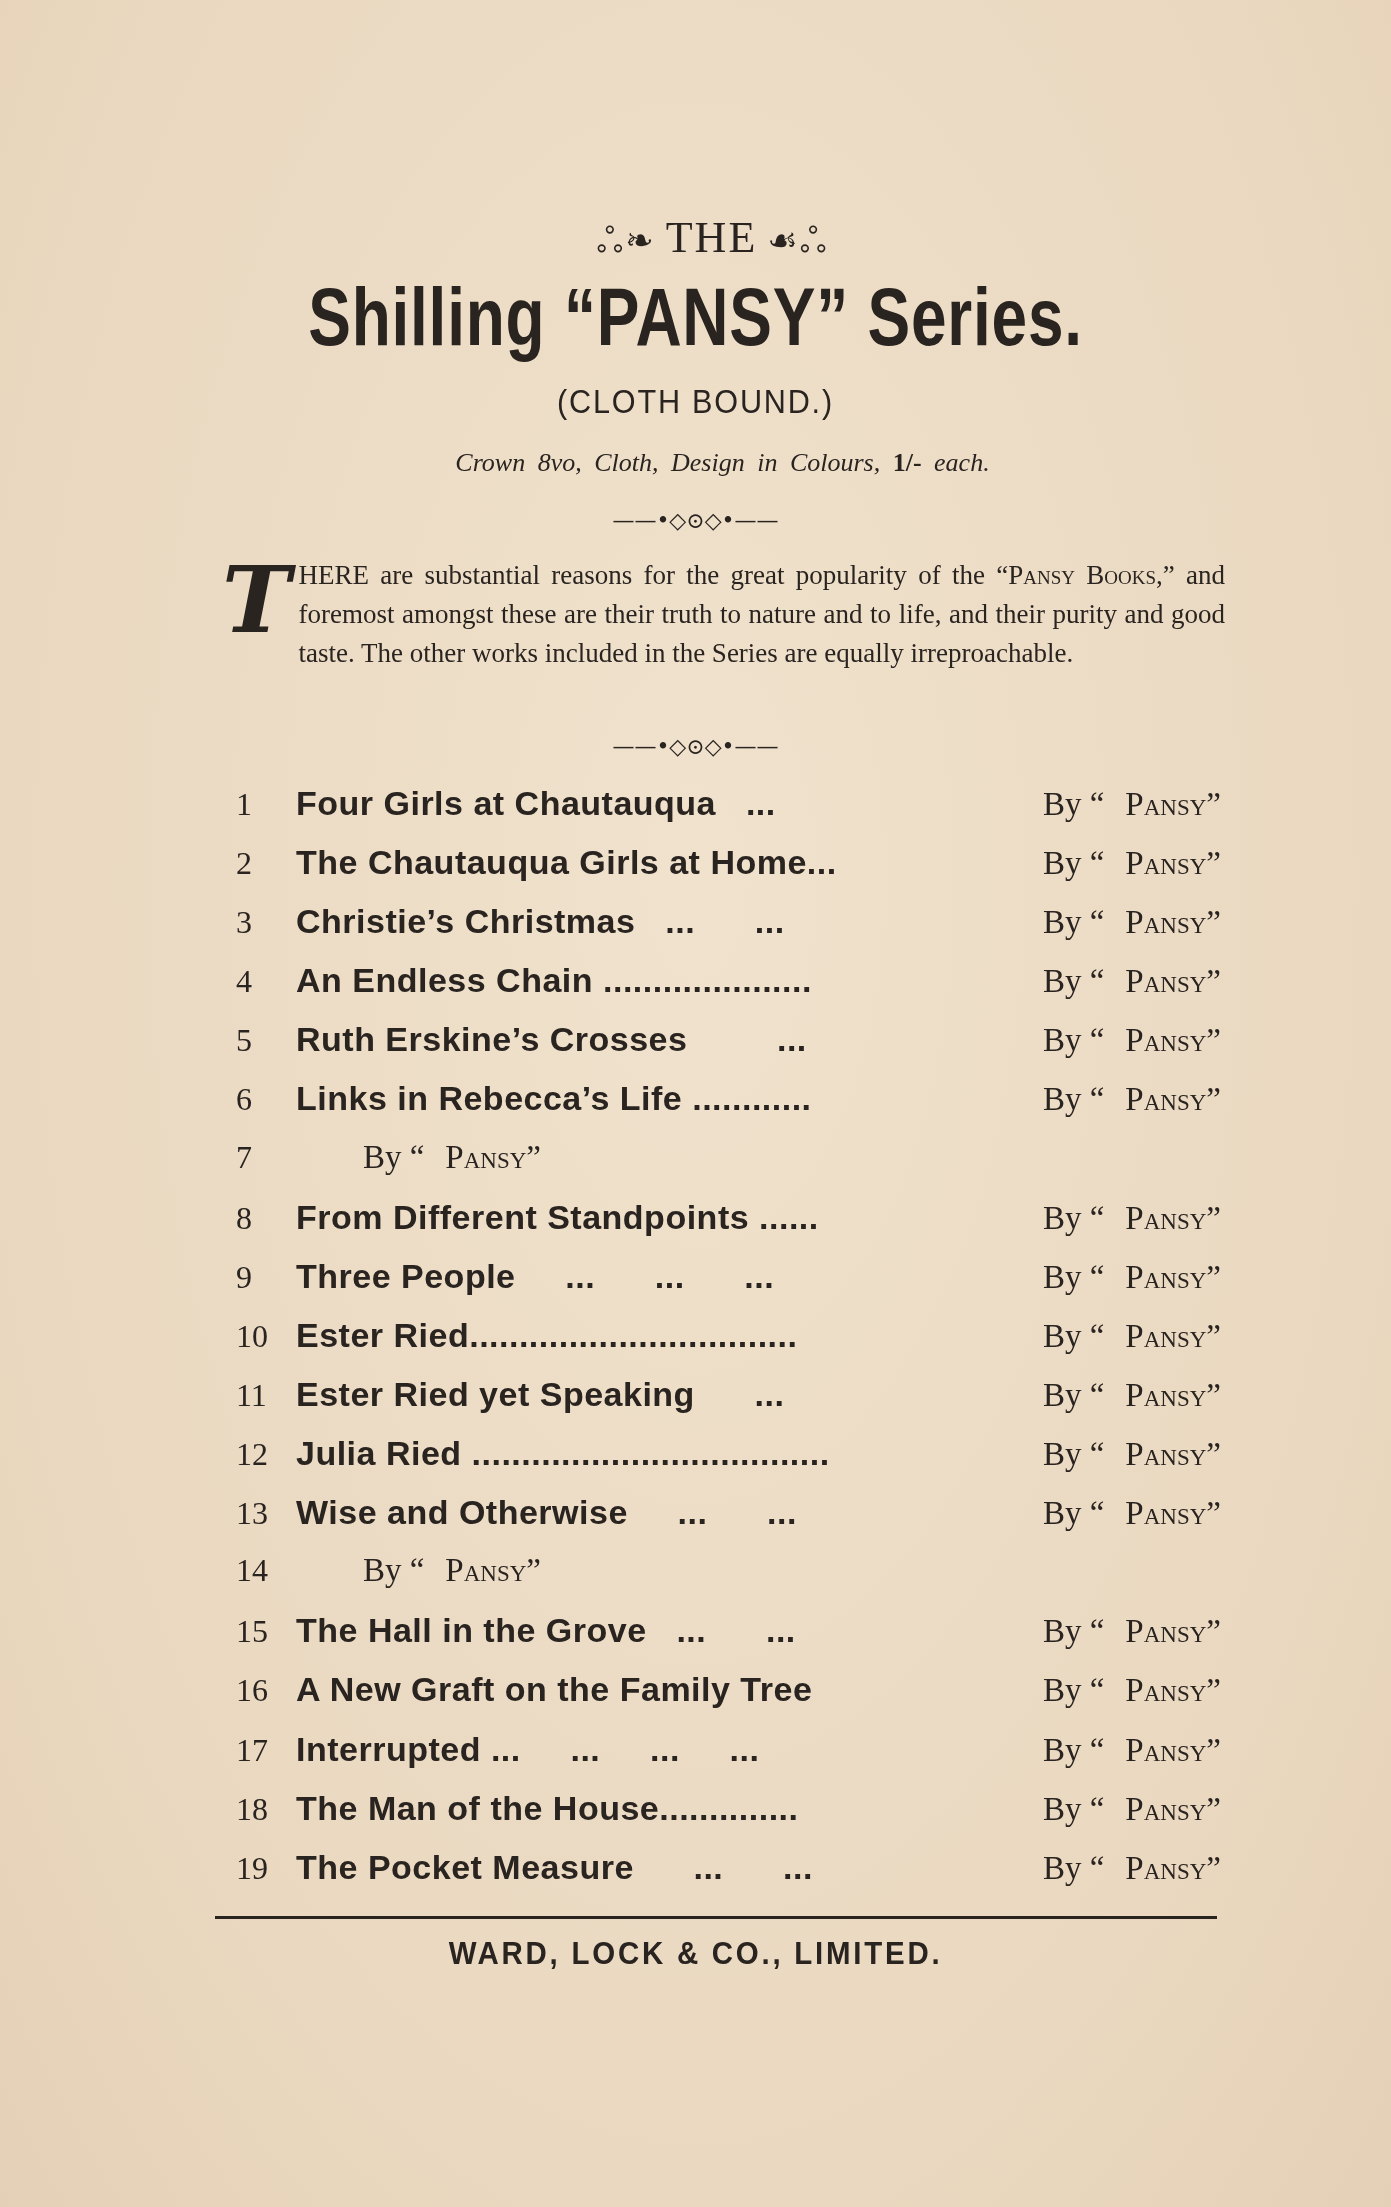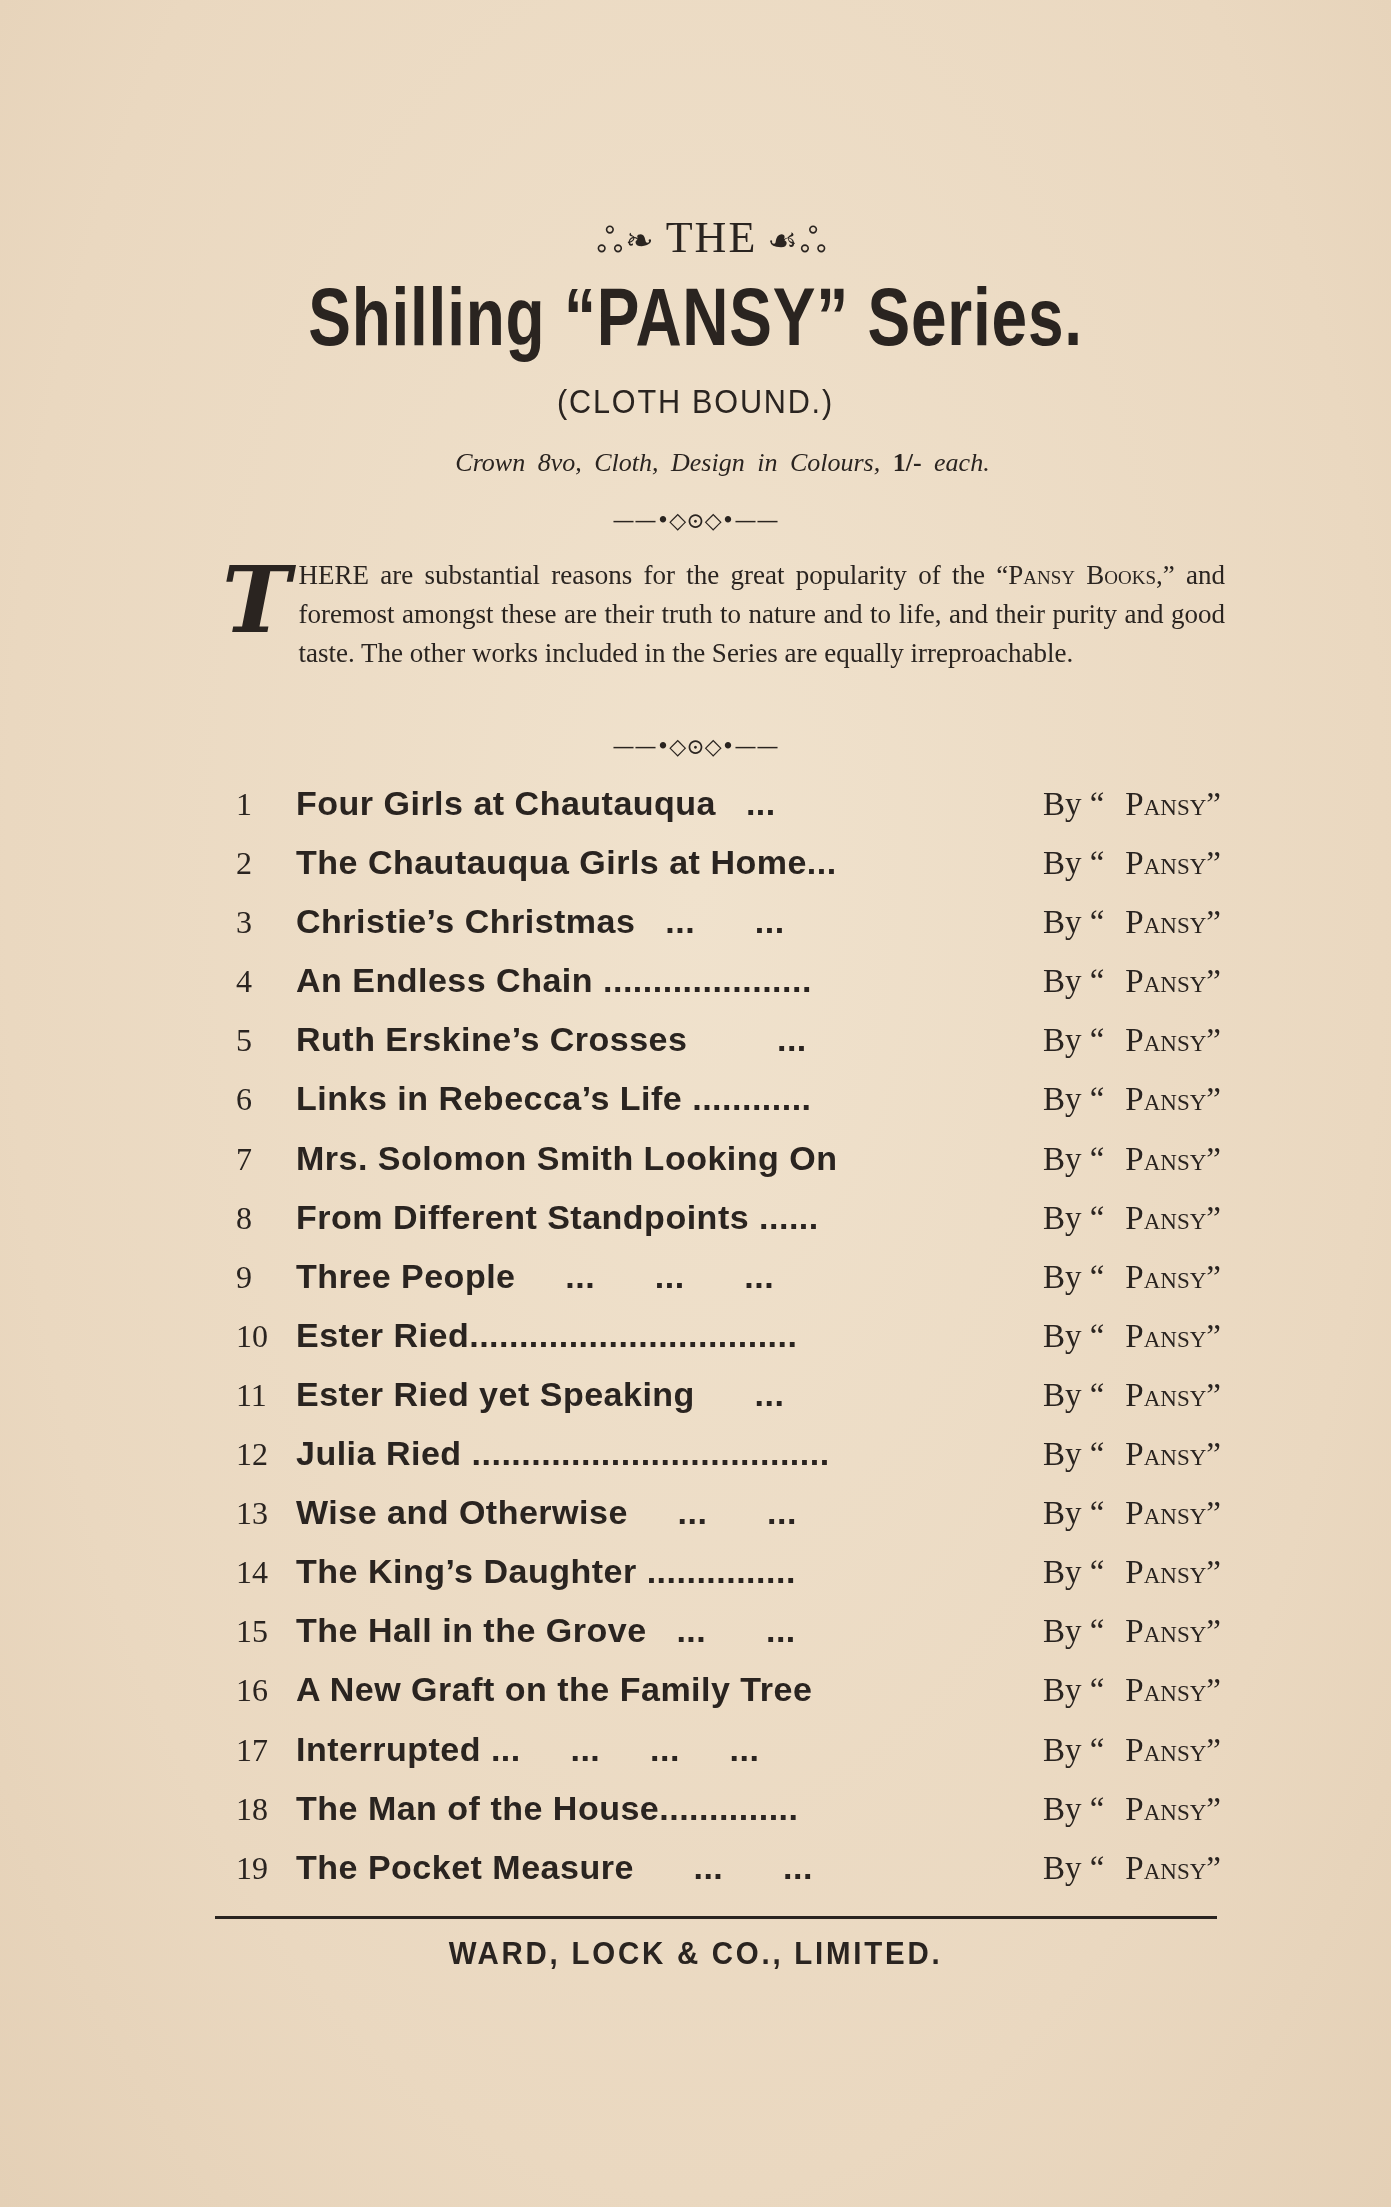--- a/index.html
+++ b/index.html
@@ -79,21 +79,20 @@
       <span class="book"><span>Ruth Erskine’s Crosses</span><span class="leader" style="white-space:pre">         ...   </span></span>
       <span class="author"><span>By “</span><span class="sc">Pansy</span><span>”</span></span>
     </div>
     <div class="row">
       <span class="num">6</span>
       <span class="book"><span>Links in Rebecca’s Life</span><span class="leader" style="white-space:pre"> ............</span></span>
       <span class="author"><span>By “</span><span class="sc">Pansy</span><span>”</span></span>
     </div>
     <div class="row">
       <span class="num">7</span>
-      <span class="book"><span>Mrs. Solomon Smith Looking On</span><span class="leader" style="white-space:pre"> </span></span>
       <span class="author"><span>By “</span><span class="sc">Pansy</span><span>”</span></span>
     </div>
     <div class="row">
       <span class="num">8</span>
       <span class="book"><span>From Different Standpoints</span><span class="leader" style="white-space:pre"> ......</span></span>
       <span class="author"><span>By “</span><span class="sc">Pansy</span><span>”</span></span>
     </div>
     <div class="row">
       <span class="num">9</span>
       <span class="book"><span>Three People</span><span class="leader" style="white-space:pre">     ...      ...      ...   </span></span>
@@ -114,21 +113,20 @@
       <span class="book"><span>Julia Ried</span><span class="leader" style="white-space:pre"> ....................................</span></span>
       <span class="author"><span>By “</span><span class="sc">Pansy</span><span>”</span></span>
     </div>
     <div class="row">
       <span class="num">13</span>
       <span class="book"><span>Wise and Otherwise</span><span class="leader" style="white-space:pre">     ...      ... </span></span>
       <span class="author"><span>By “</span><span class="sc">Pansy</span><span>”</span></span>
     </div>
     <div class="row">
       <span class="num">14</span>
-      <span class="book"><span>The King’s Daughter</span><span class="leader" style="white-space:pre"> ...............</span></span>
       <span class="author"><span>By “</span><span class="sc">Pansy</span><span>”</span></span>
     </div>
     <div class="row">
       <span class="num">15</span>
       <span class="book"><span>The Hall in the Grove</span><span class="leader" style="white-space:pre">   ...      ... </span></span>
       <span class="author"><span>By “</span><span class="sc">Pansy</span><span>”</span></span>
     </div>
     <div class="row">
       <span class="num">16</span>
       <span class="book"><span>A New Graft on the Family Tree</span><span class="leader" style="white-space:pre"> </span></span>

